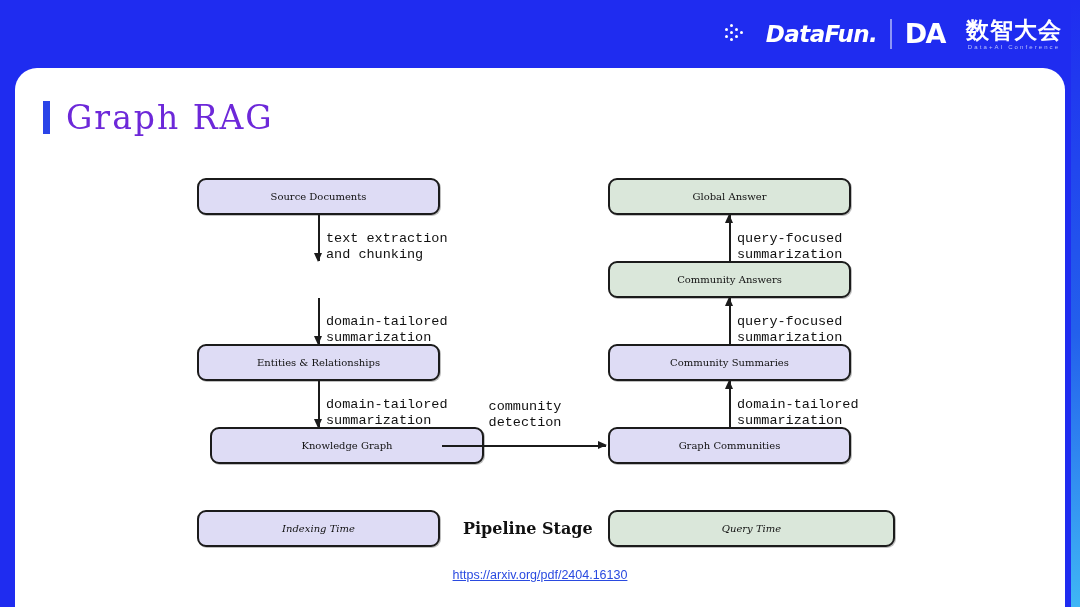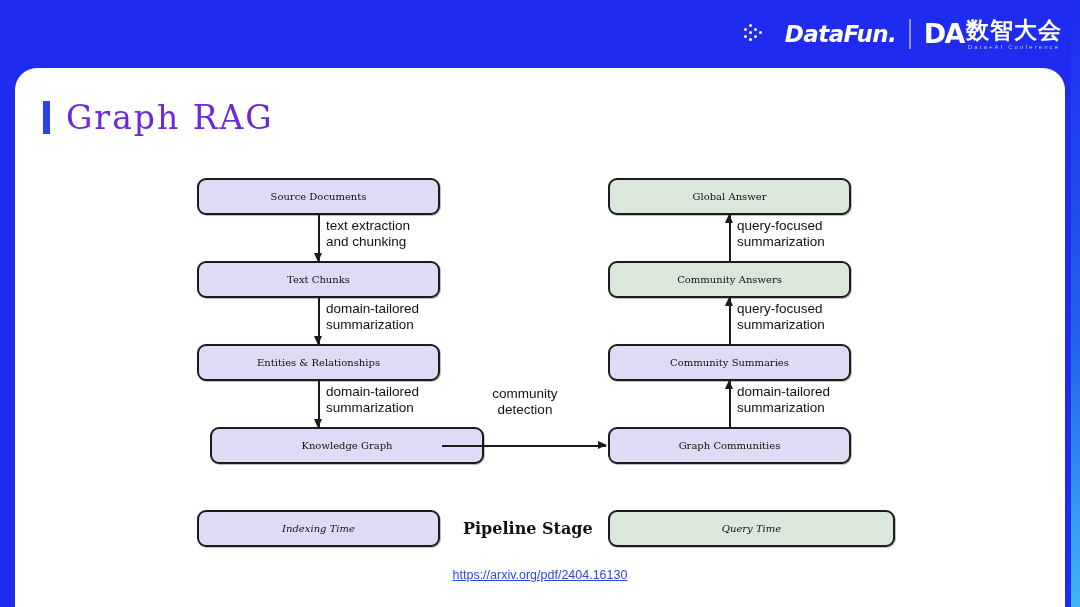--- a/index.html
+++ b/index.html
@@ -27,21 +27,21 @@
     background: #fff; border-radius: 50%;
   }
   .datafun-word {
     color: #fff; font-size: 23px; font-weight: bold;
     font-style: italic; letter-spacing: -0.6px;
     font-family: "DejaVu Sans", sans-serif;
   }
 
   .divider-v { width: 1.5px; height: 30px; background: #8d96f7; }
 
-  .da-block { display: flex; align-items: center; gap: 2px; }
+  .da-block { display: flex; align-items: center; gap: 21px; }
   .da-mark {
     color: #fff; font-size: 27px; font-weight: bold;
     font-family: "DejaVu Sans", sans-serif;
     letter-spacing: -1.5px; line-height: 1;
   }
   .cn-wrap { display: flex; flex-direction: column; align-items: center; }
   .cn-main {
     color: #fff; font-size: 23px; font-weight: bold; line-height: 1.05;
     letter-spacing: 1px; font-family: "DejaVu Sans", sans-serif;
   }
@@ -79,23 +79,23 @@
     font-family: "DejaVu Serif", serif;
     font-size: 10px; color: #111;
     box-shadow: 1px 1px 0 rgba(0,0,0,0.25);
   }
   .node.lav { background: #dedcf5; }
   .node.grn { background: #dae7da; }
   .node.ital { font-style: italic; }
 
   .edge-label {
     position: absolute;
-    font-family: Liberation Sans, sans-serif;
+    font-family: Liberation Mono, monospace;
     font-size: 13.5px; color: #111;
-    line-height: 1.22; white-space: nowrap;
+    line-height: 1.22; white-space: nowrap; margin-top: 13px;
   }
   .edge-label.center { text-align: center; }
 
   .stage-label {
     position: absolute;
     font-family: "DejaVu Serif", serif;
     font-size: 16px; font-weight: bold; color: #111;
     white-space: nowrap;
   }
 
@@ -159,21 +159,20 @@
 <div class="card">
 
   <div class="title-row">
     <span class="title-bar"></span>
     <span class="title-text">Graph RAG</span>
   </div>
 
   <div class="figure">
 
     <div class="node lav" style="left:182px; top:0px;   width:243px;">Source Documents</div>
-    <div class="node lav" style="left:182px; top:83px;  width:243px;">Text Chunks</div>
     <div class="node lav" style="left:182px; top:166px; width:243px;">Entities &amp; Relationships</div>
     <div class="node lav" style="left:195px; top:249px; width:274px;">Knowledge Graph</div>
 
     <div class="arrow-v" style="left:303px; top:37px; height:46px;">
       <span class="shaft"></span>
         <span class="head down"></span>
     </div>
     <div class="arrow-v" style="left:303px; top:120px; height:46px;">
       <span class="shaft"></span>
         <span class="head down"></span>

